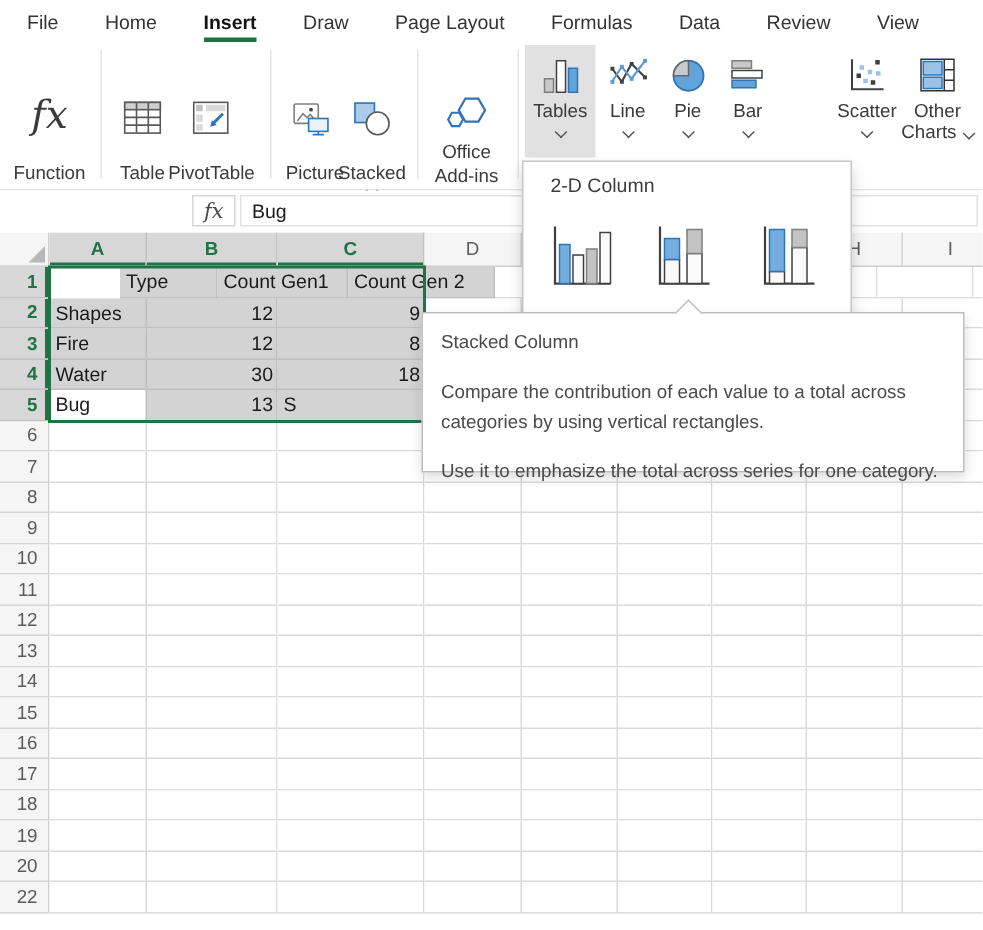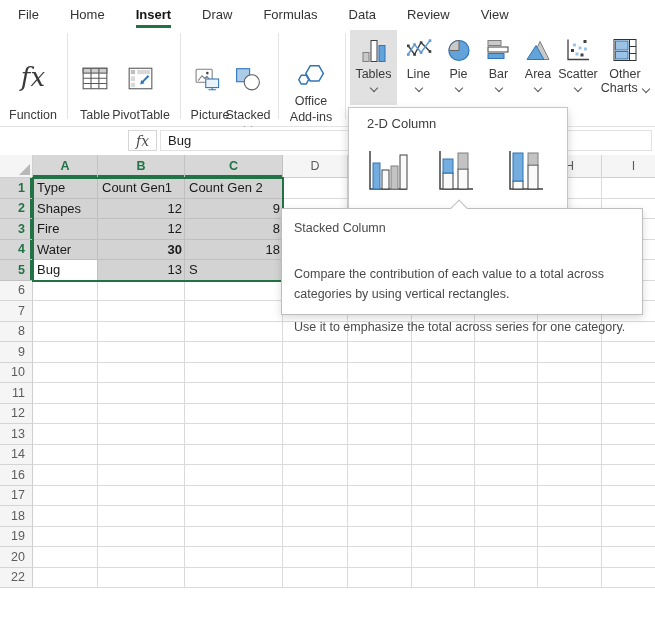--- a/index.html
+++ b/index.html
@@ -62,33 +62,34 @@
   
   #chart-dropdown { position:absolute; left:348px; top:107px; width:220px; height:105px; background:#fff;
     border:1px solid #c6c6c6; box-shadow:0 4px 9px rgba(0,0,0,0.18); z-index:20; }
   #chart-dropdown .dd-title { position:absolute; left:18px; top:8px; font-size:13px; color:#3d3d3d; }
   .dd-options { position:absolute; left:14px; top:38px; display:flex; gap:24px; }
   .dd-opt { width:46px; height:50px; display:flex; align-items:center; justify-content:center; }
   
   #tooltip { position:absolute; left:281px; top:208px; width:362px; height:107px; background:#fff;
     border:1px solid #bdbdbd; box-shadow:0 3px 8px rgba(0,0,0,0.15); z-index:30;
     padding:9px 12px; font-size:12.5px; color:#4a4a4a; line-height:20px; }
-  #tooltip .tt-title { margin-bottom:26px; }
+  #tooltip .tt-title { margin-bottom:13px; }
   #tooltip .tt-p1 { margin-bottom:13px; }
   #tooltip .caret { position:absolute; left:171px; top:-7px; width:12px; height:12px; background:#fff;
     transform:rotate(45deg); border-left:1px solid #bdbdbd; border-top:1px solid #bdbdbd; }
 </style>
 </head>
 <body>
 
 <div id="menu-bar">
   <div class="menu-item">File</div>
   <div class="menu-item">Home</div>
   <div class="menu-item active">Insert</div>
   <div class="menu-item">Draw</div>
+  <div class="menu-item">Page Layout</div>
   <div class="menu-item">Formulas</div>
   <div class="menu-item">Data</div>
   <div class="menu-item">Review</div>
   <div class="menu-item">View</div>
 </div>
 
 <div id="ribbon">
 
   <div class="ricon fx-big" style="left:10px; top:34px; width:46px;">fx</div>
   <div class="rlabel" style="left:0; width:66px;">Function</div>
@@ -179,28 +180,20 @@
   </div>
   <div class="chart-btn" style="left:478px; width:41px;">
     <svg width="26" height="27" viewBox="0 0 26 26" style="margin-top:7px;">
       <rect x="2" y="3" width="13" height="5" fill="#c9c9c9" stroke="#7f7f7f"></rect>
       <rect x="2" y="9.5" width="20" height="5" fill="#ffffff" stroke="#404040"></rect>
       <rect x="2" y="16" width="16" height="5" fill="#62a3d9" stroke="#2e75b6"></rect>
     </svg>
     <div class="clabel">Bar</div>
     <div class="chev cchev"></div>
   </div>
-  <div class="chart-btn" style="left:518px; width:40px;">
-    <svg width="26" height="27" viewBox="0 0 26 26" style="margin-top:7px;">
-      <polygon points="7,22 15,4 24,22" fill="#c9c9c9" stroke="#7f7f7f"></polygon>
-      <polygon points="2,22 11,8 19,22" fill="#62a3d9" stroke="#2e75b6"></polygon>
-    </svg>
-    <div class="clabel">Area</div>
-    <div class="chev cchev"></div>
-  </div>
   <div class="chart-btn" style="left:556px; width:44px;">
     <svg width="26" height="27" viewBox="0 0 26 26" style="margin-top:7px;">
       <path d="M3,2 V22 H24" fill="none" stroke="#404040" stroke-width="1.3"></path>
       <g fill="#9dc3e6">
           <rect x="8" y="6" width="3" height="3"></rect>
           <rect x="13.5" y="9" width="3" height="3"></rect>
           <rect x="19" y="10" width="3" height="3"></rect>
           <rect x="10.5" y="15" width="3" height="3"></rect>
         </g>
       <g fill="#404040">
@@ -241,21 +234,21 @@
       <div class="col-h selh" style="width: 98px;">C</div>
       <div class="col-h" style="width: 65px;">D</div>
       <div class="col-h" style="width: 64px;">E</div>
       <div class="col-h" style="width: 63px;">F</div>
       <div class="col-h" style="width: 63px;">G</div>
       <div class="col-h" style="width: 64px;">H</div>
       <div class="col-h" style="width: 64px;">I</div>
     </div>
     <div class="grow">
       <div class="row-h selh">1</div>
-      <div class="gcell sel" style="width: 65px;">Type</div>
+      <div class="gcell sel" style="width: 65px; margin-left: 47px;">Type</div>
       <div class="gcell sel" style="width: 87px;">Count Gen1</div>
       <div class="gcell sel" style="width: 98px; text-align: center;">Count Gen 2</div>
       <div class="gcell" style="width: 65px;"></div>
       <div class="gcell" style="width: 64px;"></div>
       <div class="gcell" style="width: 63px;"></div>
       <div class="gcell" style="width: 63px;"></div>
       <div class="gcell" style="width: 64px;"></div>
       <div class="gcell" style="width: 64px;"></div>
     </div>
     <div class="grow">
@@ -278,21 +271,21 @@
       <div class="gcell" style="width: 65px;"></div>
       <div class="gcell" style="width: 64px;"></div>
       <div class="gcell" style="width: 63px;"></div>
       <div class="gcell" style="width: 63px;"></div>
       <div class="gcell" style="width: 64px;"></div>
       <div class="gcell" style="width: 64px;"></div>
     </div>
     <div class="grow">
       <div class="row-h selh">4</div>
       <div class="gcell sel" style="width: 65px;">Water</div>
-      <div class="gcell sel num" style="width: 87px; font-weight: bold;">30</div>
+      <div class="gcell sel num" style="width: 87px;">30</div>
       <div class="gcell sel num" style="width: 98px;">18</div>
       <div class="gcell" style="width: 65px;"></div>
       <div class="gcell" style="width: 64px;"></div>
       <div class="gcell" style="width: 63px;"></div>
       <div class="gcell" style="width: 63px;"></div>
       <div class="gcell" style="width: 64px;"></div>
       <div class="gcell" style="width: 64px;"></div>
     </div>
     <div class="grow">
       <div class="row-h selh">5</div>
@@ -397,20 +390,32 @@
       <div class="gcell" style="width: 98px;"></div>
       <div class="gcell" style="width: 65px;"></div>
       <div class="gcell" style="width: 64px;"></div>
       <div class="gcell" style="width: 63px;"></div>
       <div class="gcell" style="width: 63px;"></div>
       <div class="gcell" style="width: 64px;"></div>
       <div class="gcell" style="width: 64px;"></div>
     </div>
     <div class="grow">
       <div class="row-h">14</div>
+      <div class="gcell" style="width: 65px;"></div>
+      <div class="gcell" style="width: 87px;"></div>
+      <div class="gcell" style="width: 98px;"></div>
+      <div class="gcell" style="width: 65px;"></div>
+      <div class="gcell" style="width: 64px;"></div>
+      <div class="gcell" style="width: 63px;"></div>
+      <div class="gcell" style="width: 63px;"></div>
+      <div class="gcell" style="width: 64px;"></div>
+      <div class="gcell" style="width: 64px;"></div>
+    </div>
+    <div class="grow">
+      <div class="row-h">15</div>
       <div class="gcell" style="width: 65px;"></div>
       <div class="gcell" style="width: 87px;"></div>
       <div class="gcell" style="width: 98px;"></div>
       <div class="gcell" style="width: 65px;"></div>
       <div class="gcell" style="width: 64px;"></div>
       <div class="gcell" style="width: 63px;"></div>
       <div class="gcell" style="width: 63px;"></div>
       <div class="gcell" style="width: 64px;"></div>
       <div class="gcell" style="width: 64px;"></div>
     </div>

